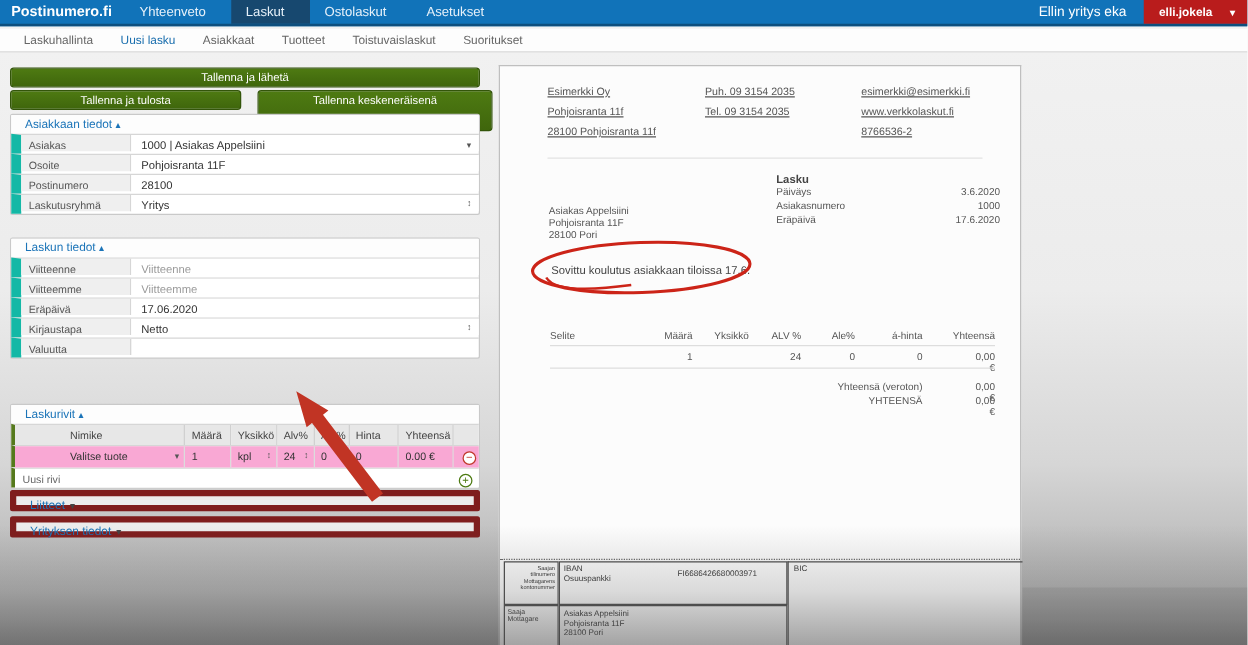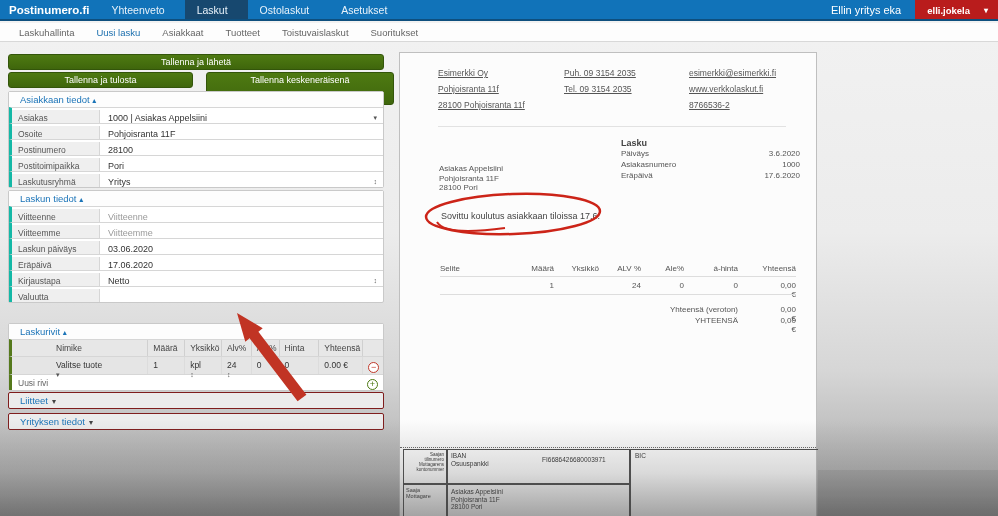--- a/index.html
+++ b/index.html
@@ -24,45 +24,45 @@
   .subnav-item{font-size:9.5px;color:#666;padding:0 11px;cursor:pointer;}
   .subnav-item.active{color:#1b6fae;font-weight:normal;}
   
   .btn{position:absolute;background:linear-gradient(#4e7a12,#3f660c);border:1px solid #33550a;border-radius:3px;color:#fff;font-size:9px;text-align:center;line-height:14px;cursor:pointer;}
   #btn-save-send{left:8px;top:54px;width:376px;height:16px;}
   #btn-save-print{left:8px;top:72px;width:185px;height:16px;}
   #btn-save-draft{left:196px;top:72px;width:188px;height:33px;margin-left:10px;}
   .card{position:absolute;left:8px;width:376px;background:#fff;border:1px solid #c9c9c9;border-radius:2px;}
   .card-header{height:15px;font-size:9.5px;color:#1b74b8;padding:2px 0 0 11px;background:#fdfdfd;}
   .card-header .sec-caret{font-size:8px;color:#1b74b8;}
-  .frow{display:flex;border-top:1px solid #d6d6d6;border-left:3px solid #14b8a6;height:16px;align-items:flex-end;}
+  .frow{display:flex;border-top:1px solid #d6d6d6;border-left:8px solid #14b8a6;height:16px;align-items:flex-start;}
   .flabel{width:88px;background:#efefef;font-size:8.5px;color:#555;padding:3px 0 0 6px;border-right:1px solid #d6d6d6;}
   .fvalue{flex:1;background:#fff;font-size:9px;color:#333;padding:3px 6px 0 8px;display:flex;}
   .fvalue .val{flex:1;white-space:nowrap;overflow:hidden;}
   .fvalue .ph, input::placeholder{color:#9a9a9a;}
   .ctl{color:#555;font-size:7px;padding-top:1px;}
   .fvalue input{width:100%;border:none;background:transparent;font:inherit;color:#333;outline:none;padding:0;}
   .fvalue.focused{box-shadow:inset 0 0 0 1px #3c86c6;border:1px solid #3c86c6;padding-top:2px;}
   .caret-bar{display:inline-block;width:1px;height:9px;background:#222;margin-left:1px;animation:blink 1s steps(1) infinite;}
   @keyframes blink{50%{opacity:0;}}
   #card-customer{top:91px;}
   #card-invoice{top:190px;}
   #card-lines{top:323px;}
   
   .lt-row{display:flex;border-top:1px solid #d6d6d6;border-left:3px solid #55791c;align-items:stretch;}
   .lt-h{background:#e7e7e7;font-size:8.5px;color:#444;padding:3px 0 0 5px;border-right:1px solid #d0d0d0;height:16px;}
-  .lt-c{background:#e5e5e5;font-size:8.5px;color:#333;padding:3px 0 0 5px;border-right:1px solid #dcdcdc;height:17px;display:flex;flex-direction:column;}
+  .lt-c{background:#f9a8d4;font-size:8.5px;color:#333;padding:3px 0 0 5px;border-right:1px solid #dcdcdc;height:17px;display:flex;}
   .w-nimike{width:137px;padding-left:44px;} .w-maara{width:37px;} .w-yksikko{width:37px;} .w-alv{width:30px;} .w-ale{width:28px;} .w-hinta{width:40px;} .w-yht{width:44px;} .w-act{width:20px;border-right:none;justify-content:center;}
   .lt-c .grow{flex:1;} .lt-c .cctl{color:#555;font-size:7px;padding:1px 4px 0 0;}
   .circle-btn{width:11px;height:11px;border-radius:50%;font-size:9px;line-height:9px;text-align:center;margin-top:1px;cursor:pointer;}
   .circle-minus{border:1px solid #c0392b;color:#c0392b;background:#fff;}
   .circle-plus{border:1px solid #4d7a12;color:#4d7a12;background:#fff;}
   .newrow{display:flex;border-top:1px solid #d6d6d6;border-left:3px solid #55791c;height:16px;background:#fff;font-size:8.5px;color:#666;padding:3px 5px 4px 6px;}
   .newrow .grow{flex:1;}
-  .collapse-bar{position:absolute;left:8px;width:376px;height:17px;background:#ececec;border:1px solid #7f1d1d;border-radius:2px;font-size:9.5px;color:#1b74b8;padding:2px 0 0 11px;cursor:pointer;}
+  .collapse-bar{position:absolute;left:8px;width:376px;height:17px;background:#ececec;border:5px solid #7f1d1d;border-radius:2px;font-size:9.5px;color:#1b74b8;padding:2px 0 0 11px;cursor:pointer;}
   #bar-attachments{top:392px;} #bar-companyinfo{top:413px;}
   .collapse-bar .sec-caret{color:#444;font-size:8px;padding-left:4px;}
   
   .page{position:absolute;left:399px;top:52px;width:418px;height:464px;background:#fcfcfc;border:1px solid #bfbfbf;border-bottom:none;z-index:5;}
   .page .abs{position:absolute;}
   .pv-small{font-size:8.5px;color:#555;line-height:16px;text-decoration:underline;}
   .pv-tiny{font-size:8px;color:#555;line-height:9.5px;}
   .divider{position:absolute;left:38px;right:30px;top:73px;border-top:1px solid #e2e2e2;}
   .meta-row{display:flex;width:179px;font-size:8px;color:#555;line-height:11px;}
   .meta-row .ml{flex:1;} .meta-row .mv{text-align:right;}
@@ -130,52 +130,40 @@
         <span class="val">Pohjoisranta 11F</span>
       </div>
   </div>
   <div class="frow">
     <div class="flabel">Postinumero</div>
     <div class="fvalue">
         <span class="val">28100</span>
       </div>
   </div>
   <div class="frow">
-    <div class="flabel">Postitoimipaikka</div>
-    <div class="fvalue">
-        <span class="val">Pori</span>
-      </div>
-  </div>
-  <div class="frow">
     <div class="flabel">Laskutusryhmä</div>
     <div class="fvalue">
         <span class="val">Yritys</span>
         <span class="ctl">↕</span>
       </div>
   </div>
 </div>
 
 <div class="card" id="card-invoice">
   <div class="card-header"><span>Laskun tiedot</span> <span class="sec-caret">▴</span></div>
   <div class="frow">
     <div class="flabel">Viitteenne</div>
     <div class="fvalue">
         <input placeholder="Viitteenne" style="">
       </div>
   </div>
   <div class="frow">
     <div class="flabel">Viitteemme</div>
     <div class="fvalue">
         <input placeholder="Viitteemme" style="">
-      </div>
-  </div>
-  <div class="frow">
-    <div class="flabel">Laskun päiväys</div>
-    <div class="fvalue">
-        <span class="val">03.06.2020</span>
       </div>
   </div>
   <div class="frow">
     <div class="flabel">Eräpäivä</div>
     <div class="fvalue">
         <span class="val">17.06.2020</span>
       </div>
   </div>
   <div class="frow">
     <div class="flabel">Kirjaustapa</div>

